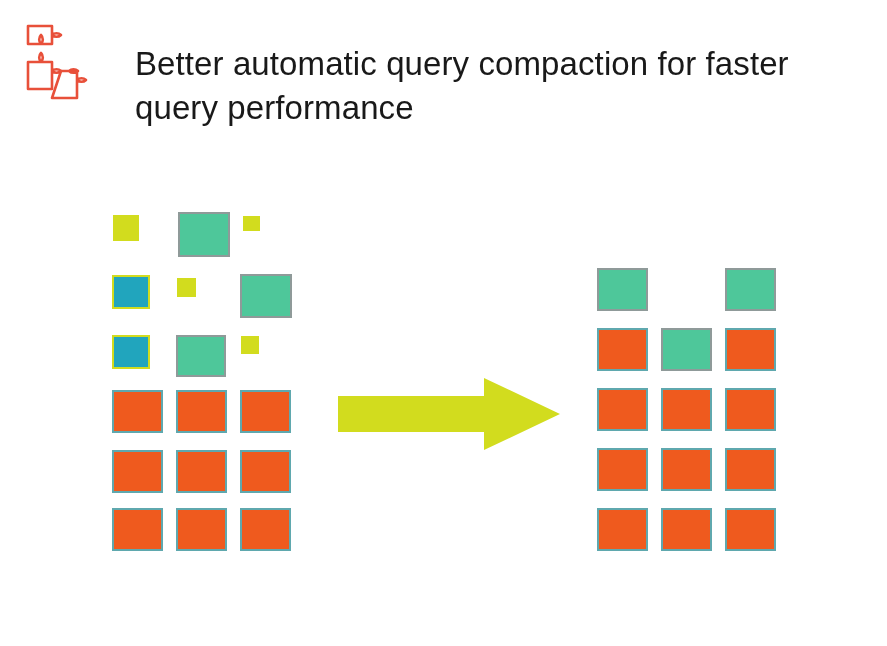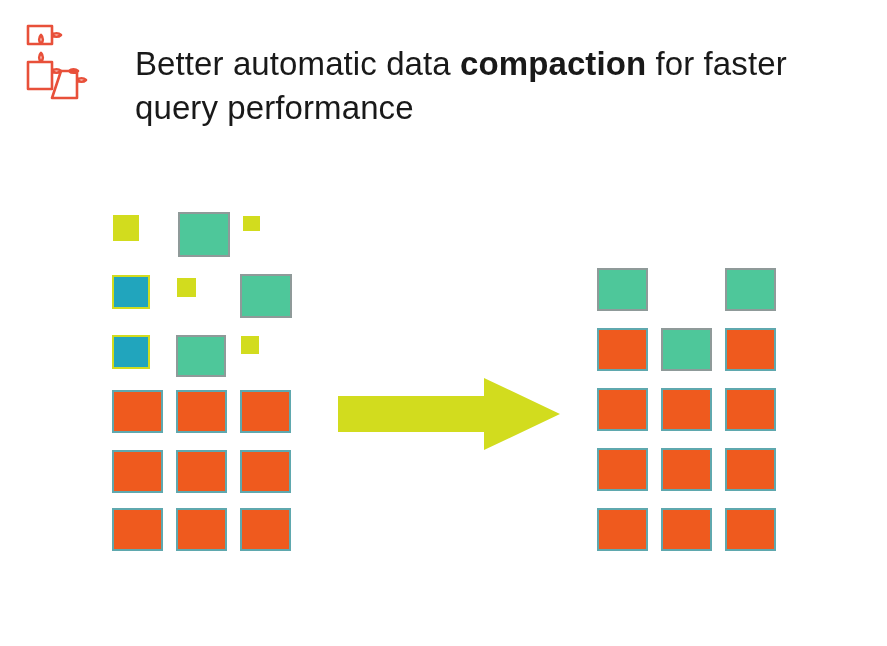--- a/index.html
+++ b/index.html
@@ -17,21 +17,21 @@
   #header{position:absolute;left:0;top:0;width:887px;height:130px;}
 
   #puzzle-icon{position:absolute;left:8px;top:16px;width:92px;height:92px;}
 
   #slide-title{
     position:absolute;left:135px;top:20px;width:730px;
     font-size:33px;line-height:44px;color:#191919;
     font-weight:400;letter-spacing:0.1px;
     font-family:"Liberation Sans", sans-serif;
   }
-  #slide-title .strong{font-weight:bold;}
+  #slide-title .strong{font-weight:normal;}
 
   
   #diagram{position:absolute;left:0;top:130px;width:887px;height:516px;}
 
   .cell{position:absolute;box-sizing:border-box;}
 
   
   .c-yellow { background:var(--yellow);  border:2px solid var(--yellow-br); }
   .c-green  { background:var(--green);   border:2px solid var(--gray-br); }
   .c-teal   { background:var(--teal);    border:2px solid var(--yellow-br); }
@@ -78,21 +78,21 @@
                    a6.5 6.5 0 0 1 -9 0
                    h8 v9
                    a6.5 6.5 0 0 0 9 0
                    a6.5 6.5 0 0 0 -9 0
                    v18
                    h-25 z"></path>
         </g>
       </svg>
     </div>
 
-    <h1 id="slide-title" style="color: rgb(25, 25, 25);"><span>Better automatic data </span><span class="strong">compaction</span><span> for faster query performance</span></h1>
+    <h1 id="slide-title" style="color: rgb(25, 25, 25);"><span>Better automatic query </span><span class="strong">compaction</span><span> for faster query performance</span></h1>
   </div>
 
   <div id="diagram">
 
     <div class="grid-group" id="grid-before">
         <div class="cell c-yellow" style="left: 113px; top: 85px; width: 26px; height: 26px;"></div>
         <div class="cell c-green" style="left: 178px; top: 82px; width: 52px; height: 45px;"></div>
         <div class="cell c-yellow" style="left: 243px; top: 86px; width: 17px; height: 15px;"></div>
         <div class="cell c-teal" style="left: 112px; top: 145px; width: 38px; height: 34px;"></div>
         <div class="cell c-yellow" style="left: 177px; top: 148px; width: 19px; height: 19px;"></div>

